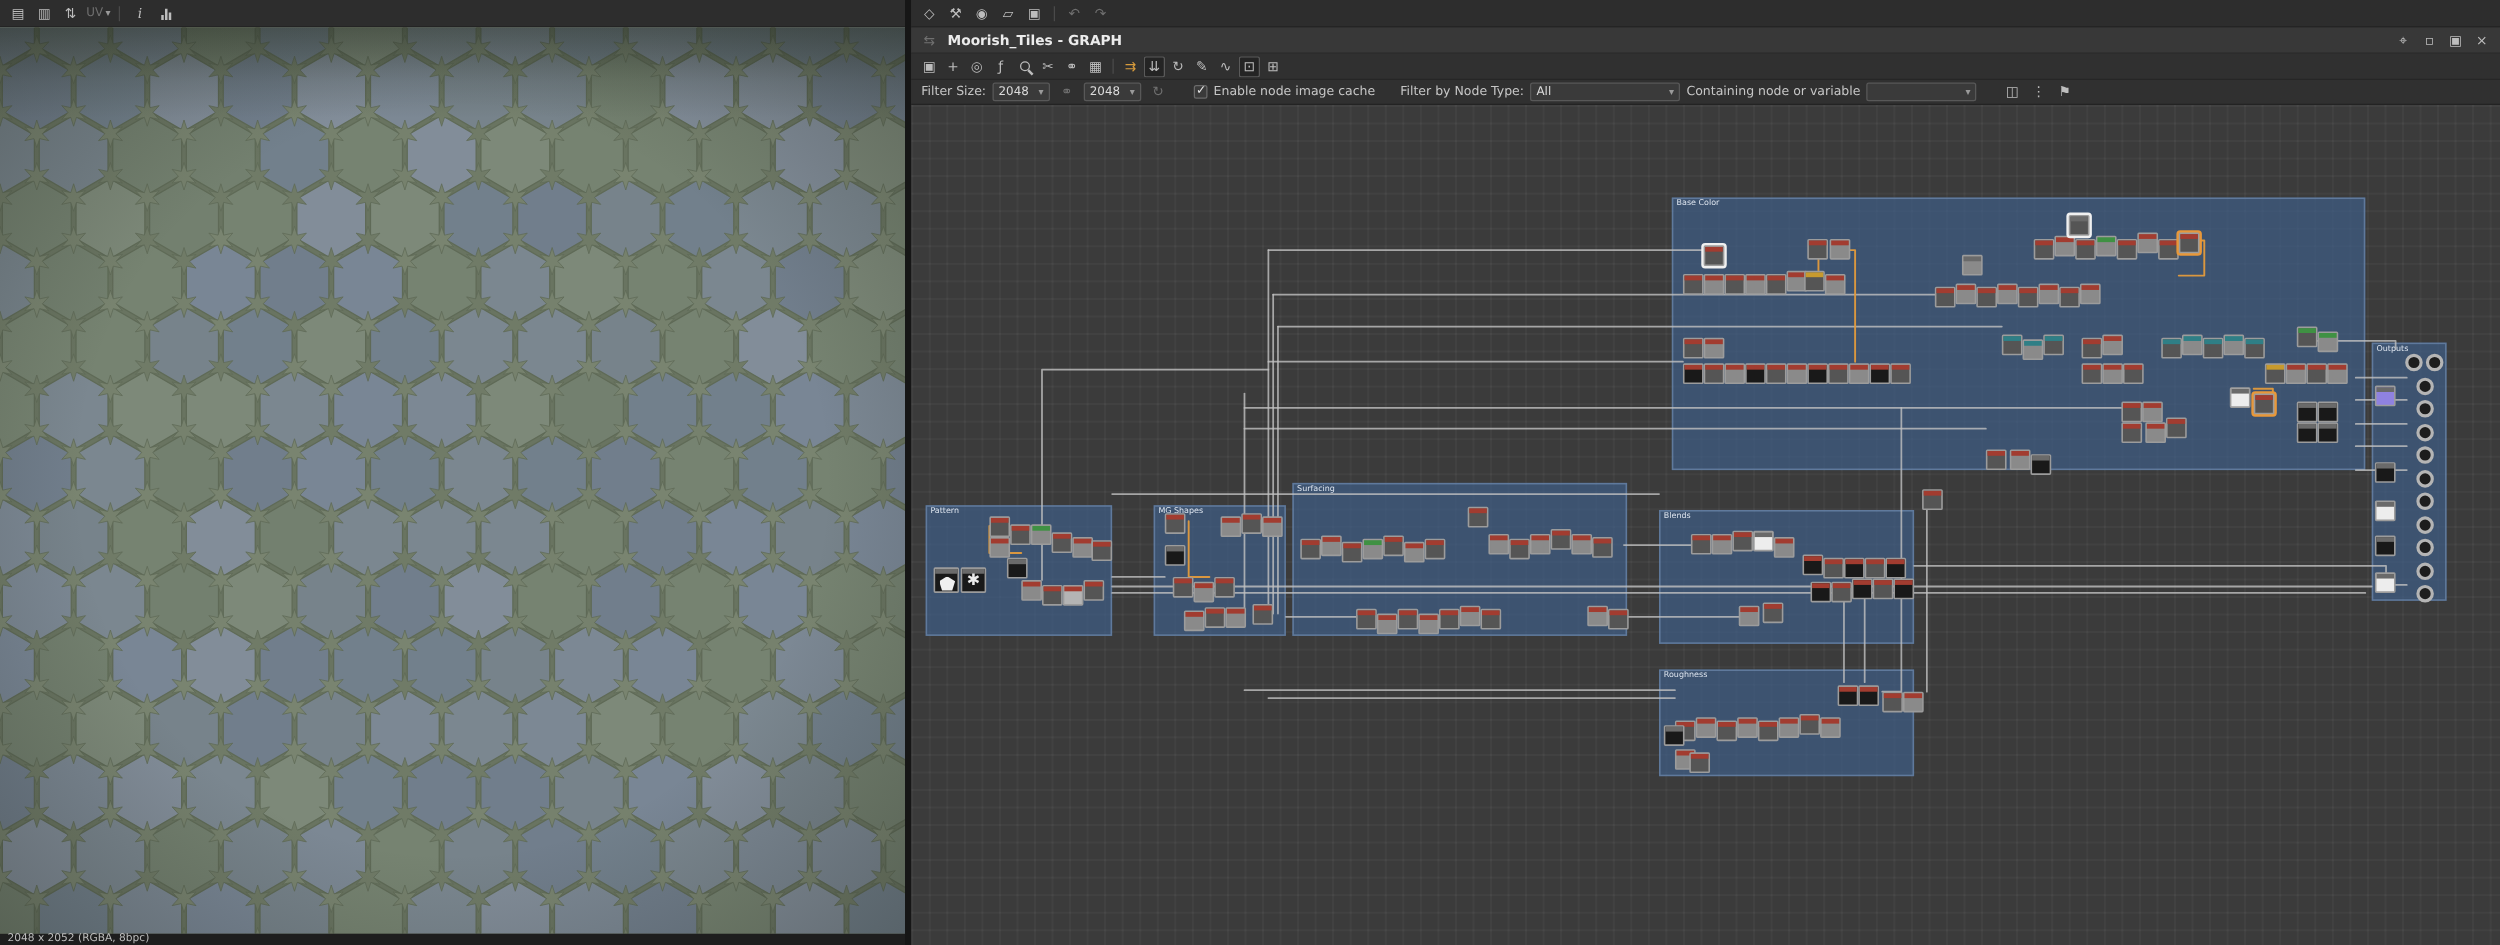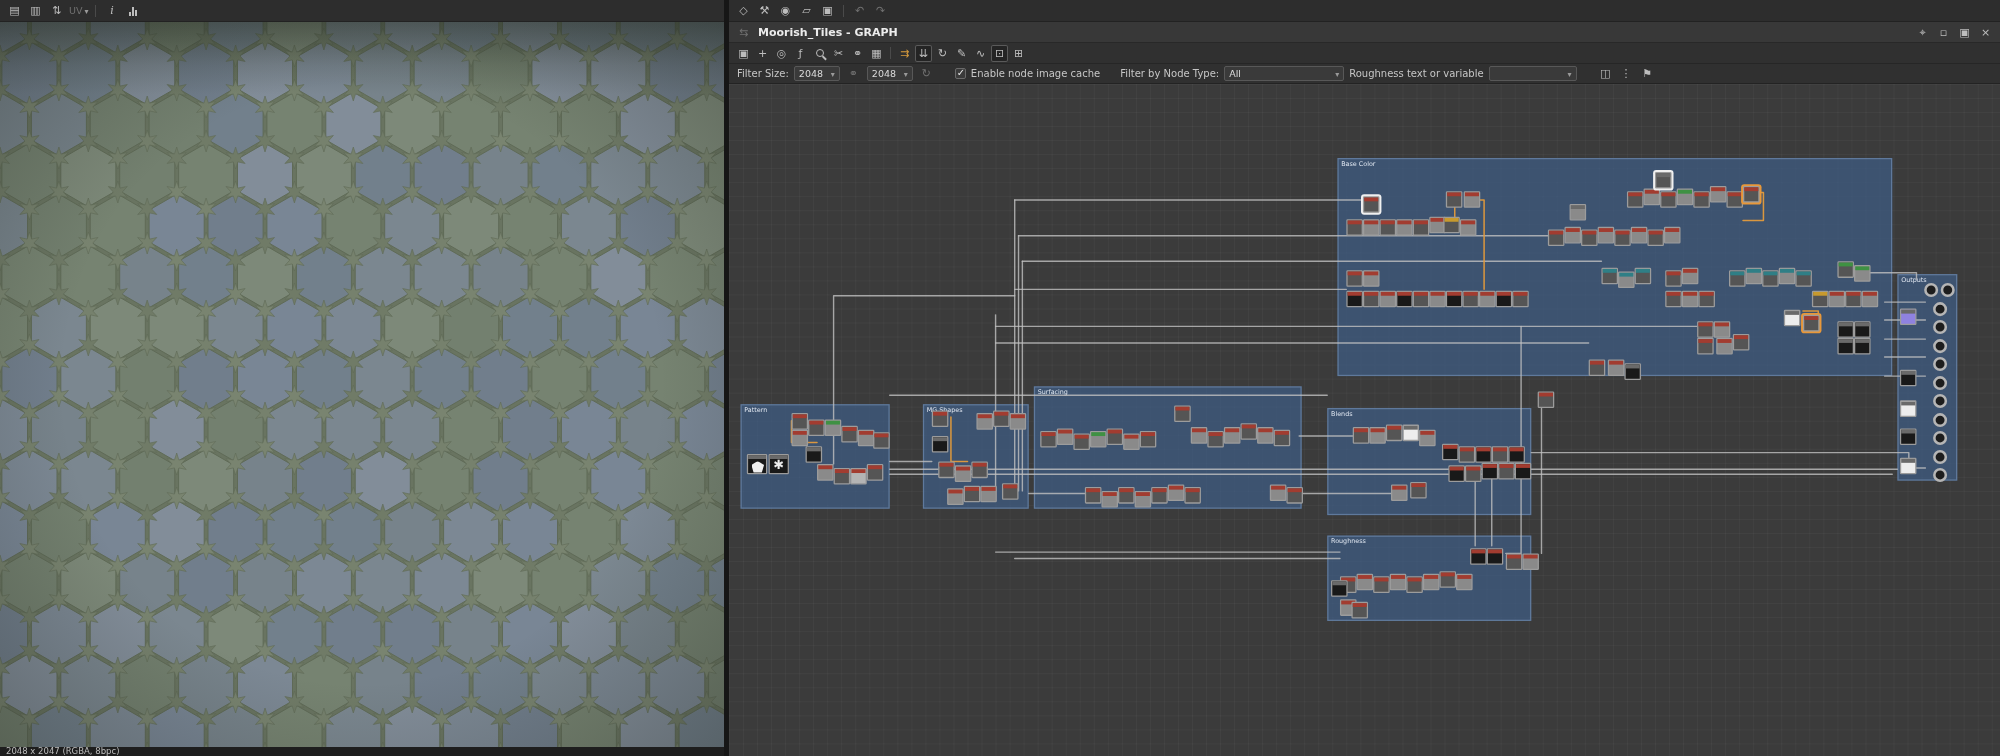--- a/index.html
+++ b/index.html
@@ -871,21 +871,21 @@
           <polygon points="677.2,788.0 679.5,795.1 686.8,793.5 681.7,799.0 686.8,804.5 679.5,802.9 677.2,810.0 675.0,802.9 667.7,804.5 672.7,799.0 667.7,793.5 675.0,795.1" fill="#6e7a64" stroke="#5a6650" stroke-width="0.6"></polygon>
           <polygon points="736.1,720.0 738.4,727.1 745.6,725.5 740.6,731.0 745.6,736.5 738.4,734.9 736.1,742.0 733.9,734.9 726.6,736.5 731.6,731.0 726.6,725.5 733.9,727.1" fill="#6e7a64" stroke="#5a6650" stroke-width="0.6"></polygon>
           <polygon points="736.1,788.0 738.4,795.1 745.6,793.5 740.6,799.0 745.6,804.5 738.4,802.9 736.1,810.0 733.9,802.9 726.6,804.5 731.6,799.0 726.6,793.5 733.9,795.1" fill="#75816a" stroke="#5a6650" stroke-width="0.6"></polygon>
           <polygon points="795.0,720.0 797.3,727.1 804.5,725.5 799.5,731.0 804.5,736.5 797.3,734.9 795.0,742.0 792.8,734.9 785.5,736.5 790.5,731.0 785.5,725.5 792.8,727.1" fill="#6e7a64" stroke="#5a6650" stroke-width="0.6"></polygon>
           <polygon points="795.0,788.0 797.3,795.1 804.5,793.5 799.5,799.0 804.5,804.5 797.3,802.9 795.0,810.0 792.8,802.9 785.5,804.5 790.5,799.0 785.5,793.5 792.8,795.1" fill="#75816a" stroke="#5a6650" stroke-width="0.6"></polygon>
           <rect width="724" height="725" fill="rgba(125,132,122,0.16)"></rect>
           <rect width="724" height="725" fill="url(#tb)"></rect>
           <rect width="724" height="725" fill="url(#vg)"></rect>
         </svg></div>
     <div id="lp-bottom"></div>
-    <div id="lp-status">2048 x 2047 (RGBA, 8bpc)</div>
+    <div id="lp-status">2048 x 2052 (RGBA, 8bpc)</div>
   </div>
 
   <div id="divider"></div>
 
   <div id="right-pane">
     <div class="hdr" id="rp-icons">
         <span class="tb-icon">◇</span>
         <span class="tb-icon">⚒</span>
         <span class="tb-icon">◉</span>
         <span class="tb-icon">▱</span>
@@ -944,21 +944,21 @@
       <span class="tb-icon dim">↻</span>
       <span class="gap"></span>
       <span class="cb checked" id="cache-checkbox"></span>
       <span class="lbl">Enable node image cache</span>
       <span class="gap"></span>
       <span class="lbl">Filter by Node Type:</span>
       <span class="dd" style="width:120px;">
         <span>All</span>
         <span class="caret"></span>
       </span>
-      <span class="lbl">Roughness text or variable</span>
+      <span class="lbl">Containing node or variable</span>
       <span class="dd" style="width:88px;">
         <span></span>
         <span class="caret"></span>
       </span>
       <span class="gap"></span>
       <span id="filter-icons" style="display:inline-flex;gap:4px;">
           <span class="tb-icon">◫</span>
           <span class="tb-icon">⋮</span>
           <span class="tb-icon">⚑</span>
         </span>

